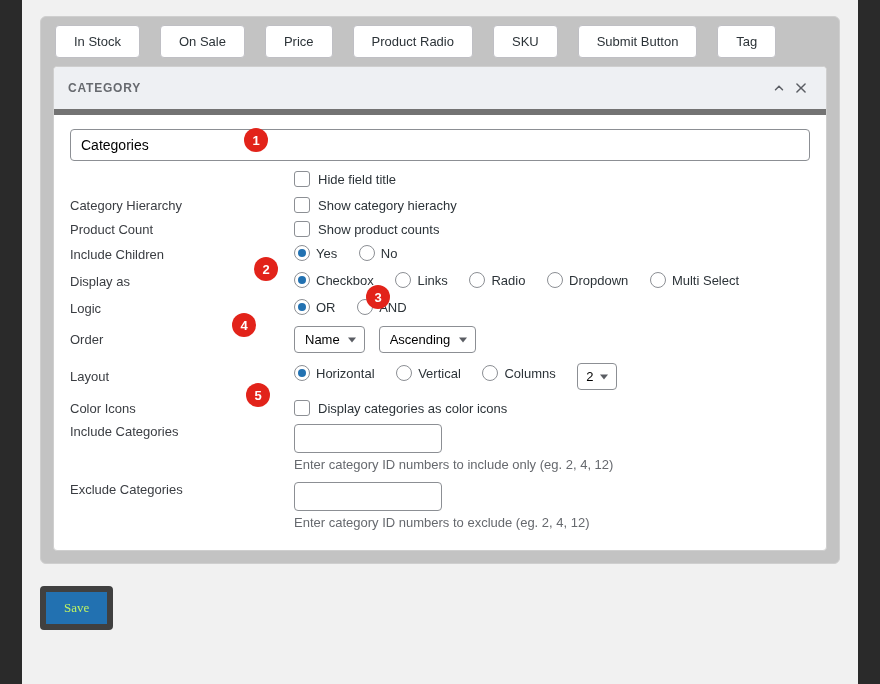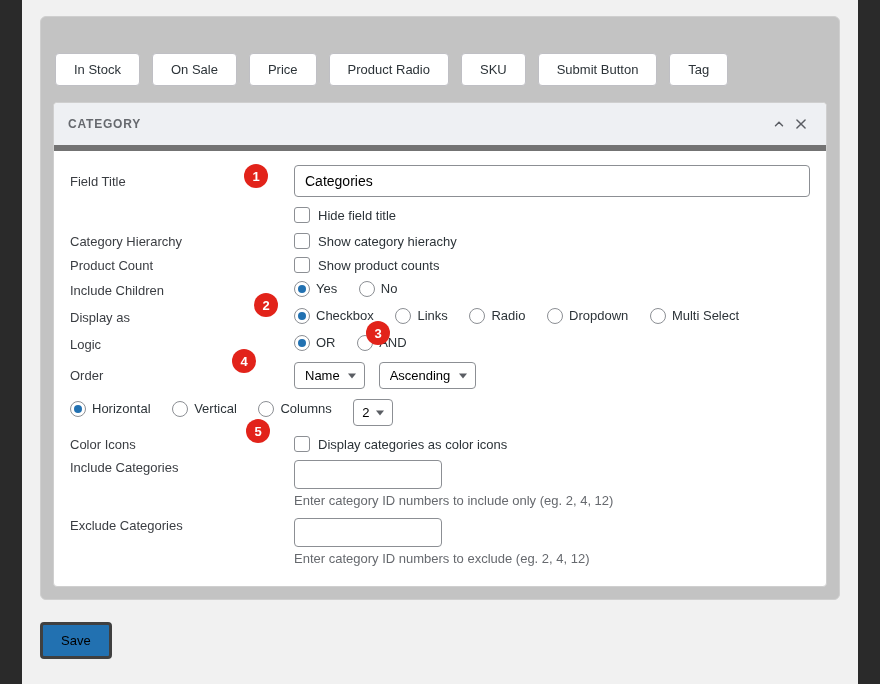--- a/index.html
+++ b/index.html
@@ -25,24 +25,23 @@
   left: 22px; right: 22px; top: 0; bottom: 0;
   padding: 16px 18px 18px;
 }
 .outer-card {
   border: 1px solid #cfcfcf;
   border-radius: 6px;
   background: #c3c3c3;
 }
 .pill-row {
   display: flex;
-  gap: 12px;
-  padding: 16px 14px;
+  gap: 20px;
+  padding: 8px 14px;
   flex-wrap: wrap;
-  margin-top: 20px;
 }
 .pill {
   background: #fff;
   border: 1px solid #bfbfc4;
   border-radius: 4px;
   padding: 8px 18px;
   font-size: 13px;
   cursor: pointer;
   color: #2c3338;
 }
@@ -119,21 +118,21 @@
   position: relative;
 }
 .rad:checked::after {
   content: "";
   position: absolute;
   left: 3px; top: 3px;
   width: 8px; height: 8px;
   border-radius: 50%;
   background: #2271b1;
 }
-.opt { margin-right: 18px; display: inline-flex; }
+.opt { margin-right: 18px; display: inline-flex; align-items: center; }
 .sel {
   border: 1px solid #8c8f94;
   border-radius: 4px;
   padding: 5px 24px 5px 10px;
   font-size: 13px;
   background: #fff;
   appearance: none;
   position: relative;
 }
 .sel-wrap { position: relative; display: inline-block; margin-right: 10px; }
@@ -156,26 +155,27 @@
   font-size: 13px;
 }
 .helper {
   color: #66696e;
   font-size: 13px;
   margin-top: 4px;
 }
 .save-btn {
   margin-top: 22px;
   background: #2271b1;
-  color: #000000;
-  border: 3px solid #404040;
+  color: #bef264;
+  border: 6px solid #404040;
   border-radius: 4px;
   padding: 8px 18px;
   font-size: 13px;
   cursor: pointer;
+  font-family: Liberation Serif, serif;
 }
 .badge {
   position: absolute;
   width: 24px; height: 24px;
   background: #e2231a;
   color: #fff;
   border-radius: 50%;
   display: flex;
   align-items: center;
   justify-content: center;
@@ -222,21 +222,20 @@
 
       <div class="panel-body">
 
         <div class="badge" style="left:190px; top:13px">1</div>
         <div class="badge" style="left:200px; top:142px">2</div>
         <div class="badge" style="left:312px; top:170px">3</div>
         <div class="badge" style="left:178px; top:198px">4</div>
         <div class="badge" style="left:192px; top:268px">5</div>
 
         <div class="form-row">
-          <div class="label-col">Field Title</div>
           <div class="full">
             <input class="input-text" value="Categories" style="">
           </div>
         </div>
         <div class="form-row">
           <div class="label-col"></div>
           <div><input type="checkbox" class="chk" style=""><span>Hide field title</span></div>
         </div>
 
         <div class="form-row tight">
@@ -305,20 +304,21 @@
 
         <div class="form-row">
           <div class="label-col">Order</div>
           <div>
             <span class="sel-wrap"><select class="sel"><option>Name</option></select></span>
             <span class="sel-wrap"><select class="sel"><option>Ascending</option></select></span>
           </div>
         </div>
 
         <div class="form-row">
+          <div class="label-col">Layout</div>
           <div>
             <label class="opt">
                 <input type="radio" class="rad" name="r-layout" checked="" style="">
                 <span>Horizontal</span>
               </label>
             <label class="opt">
                 <input type="radio" class="rad" name="r-layout" style="">
                 <span>Vertical</span>
               </label>
             <label class="opt">

